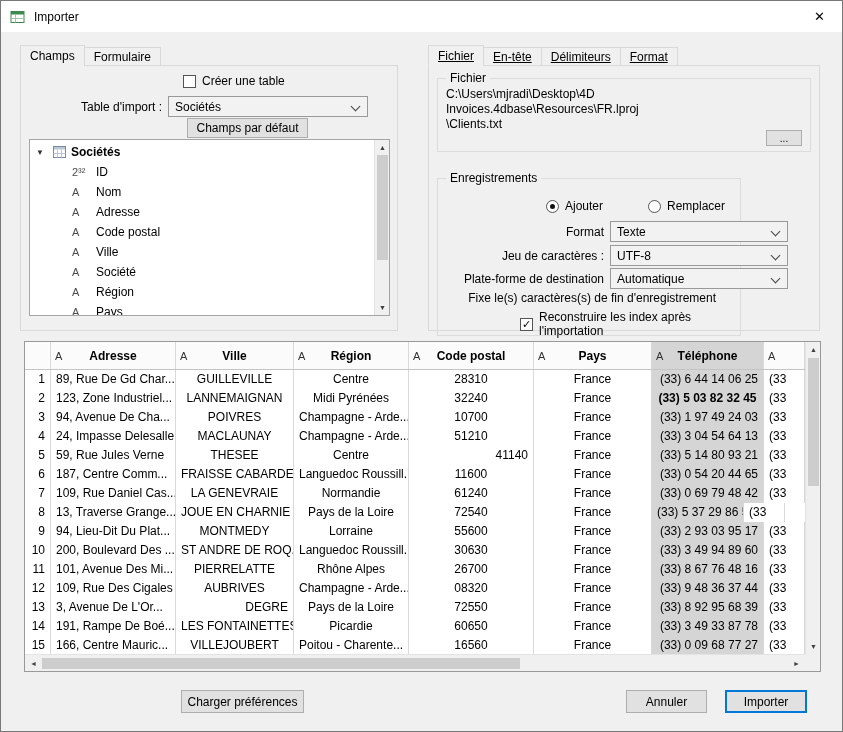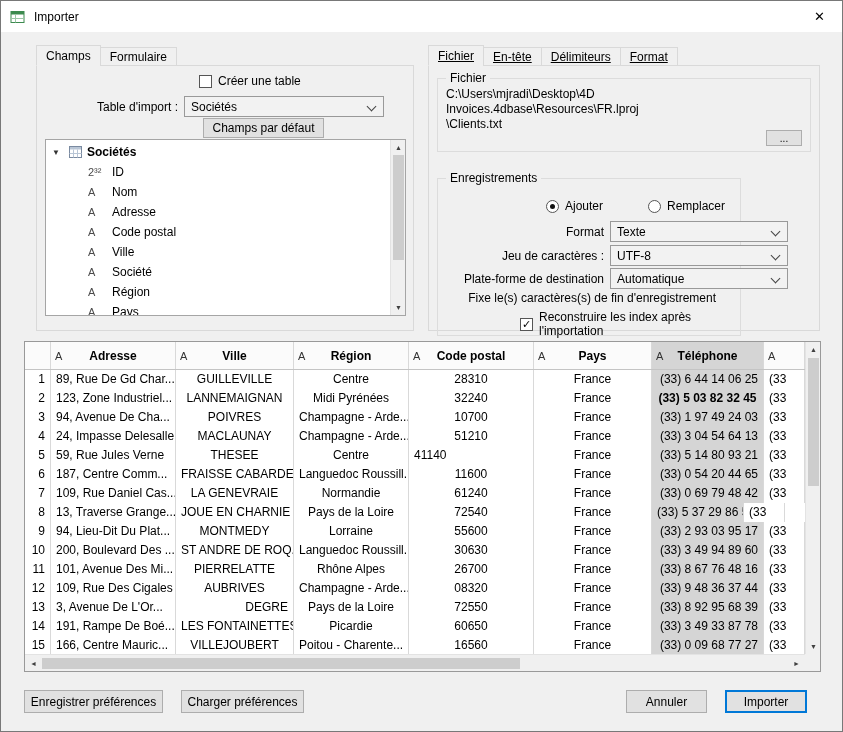--- a/index.html
+++ b/index.html
@@ -11,21 +11,21 @@
   .appicon{margin-left:9px;width:16px;height:16px;flex:none;}
   .wtitle{margin-left:8px;}
   .closebtn{position:absolute;top:0;right:0;width:45px;height:31px;display:flex;align-items:center;justify-content:center;font-size:13px;}
   
   .tabgroup{position:absolute;}
   .tabstrip{display:flex;height:21px;align-items:flex-end;position:relative;z-index:2;}
   .tab{background:#f0f0f0;border:1px solid #d9d9d9;padding:0 9px;height:19px;line-height:18px;margin-right:-1px;}
   .tab.active{height:21px;line-height:20px;border-bottom:1px solid #f0f0f0;}
   .tabpanel{position:relative;border:1px solid #d9d9d9;background:#f0f0f0;margin-top:-1px;}
   
-  .left-group{left:35px;top:44px;width:378px;}
+  .left-group{left:19px;top:44px;width:378px;}
   .left-group .tabpanel{height:266px;}
   .chkrow{position:absolute;display:flex;align-items:center;gap:6px;}
   .create-row{left:162px;top:8px;}
   .import-row{position:absolute;left:10px;top:30px;display:flex;align-items:center;}
   .import-row .lab{width:131px;text-align:right;margin-right:6px;}
   .combo{position:relative;background:#f2f2f2;border:1px solid #999;display:flex;align-items:center;height:21px;padding:0 24px 0 6px;overflow:hidden;white-space:nowrap;}
   .combo::after{content:'';position:absolute;right:8px;top:6px;width:6px;height:6px;border-right:1px solid #444;border-bottom:1px solid #444;transform:rotate(45deg);}
   .defaults-btn{position:absolute;left:166px;top:52px;width:121px;height:20px;}
   .btn{display:flex;align-items:center;justify-content:center;background:#e1e1e1;border:1px solid #adadad;font-family:inherit;font-size:12px;}
   .btn.primary{border:2px solid #0078d7;}
@@ -307,21 +307,21 @@
           <div class="dcell" style="width: 125px; text-align: center;">51210</div>
           <div class="dcell" style="width: 118px; text-align: center;">France</div>
           <div class="dcell sel" style="width: 112px; text-align: right;">(33) 3 04 54 64 13</div>
           <div class="dcell" style="width: 41px; text-align: left;">(33</div>
         </div>
         <div class="grow">
           <div class="ncell" style="width: 26px;">5</div>
           <div class="dcell" style="width: 125px; text-align: left;">59, Rue Jules Verne</div>
           <div class="dcell" style="width: 118px; text-align: center;">THESEE</div>
           <div class="dcell" style="width: 115px; text-align: center;">Centre</div>
-          <div class="dcell" style="width: 125px; text-align: left;">41140</div>
+          <div class="dcell" style="width: 125px; text-align: right;">41140</div>
           <div class="dcell" style="width: 118px; text-align: center;">France</div>
           <div class="dcell sel" style="width: 112px; text-align: right;">(33) 5 14 80 93 21</div>
           <div class="dcell" style="width: 41px; text-align: left;">(33</div>
         </div>
         <div class="grow">
           <div class="ncell" style="width: 26px;">6</div>
           <div class="dcell" style="width: 125px; text-align: left;">187, Centre Comm...</div>
           <div class="dcell" style="width: 118px; text-align: center;">FRAISSE CABARDES</div>
           <div class="dcell" style="width: 115px; text-align: center;">Languedoc Roussill...</div>
           <div class="dcell" style="width: 125px; text-align: center;">11600</div>
@@ -426,18 +426,17 @@
       <div class="sarrow down">▼</div>
     </div>
     <div class="hscroll" style="width:780px;">
       <div class="sarrow" style="left:0;">◄</div>
       <div class="hthumb" style="left:17px;width:478px;"></div>
       <div class="sarrow right">►</div>
     </div>
     <div class="corner"></div>
   </div>
 
-  <div class="btn footer-btn" style="left:23px;top:689px;width:139px;">Enregistrer préférences</div>
   <div class="btn footer-btn" style="left:180px;top:689px;width:123px;">Charger préférences</div>
   <div class="btn footer-btn" style="left:625px;top:689px;width:81px;">Annuler</div>
   <div class="btn footer-btn primary" style="left:724px;top:689px;width:82px;">Importer</div>
 
 </div>
 
 </body></html>

